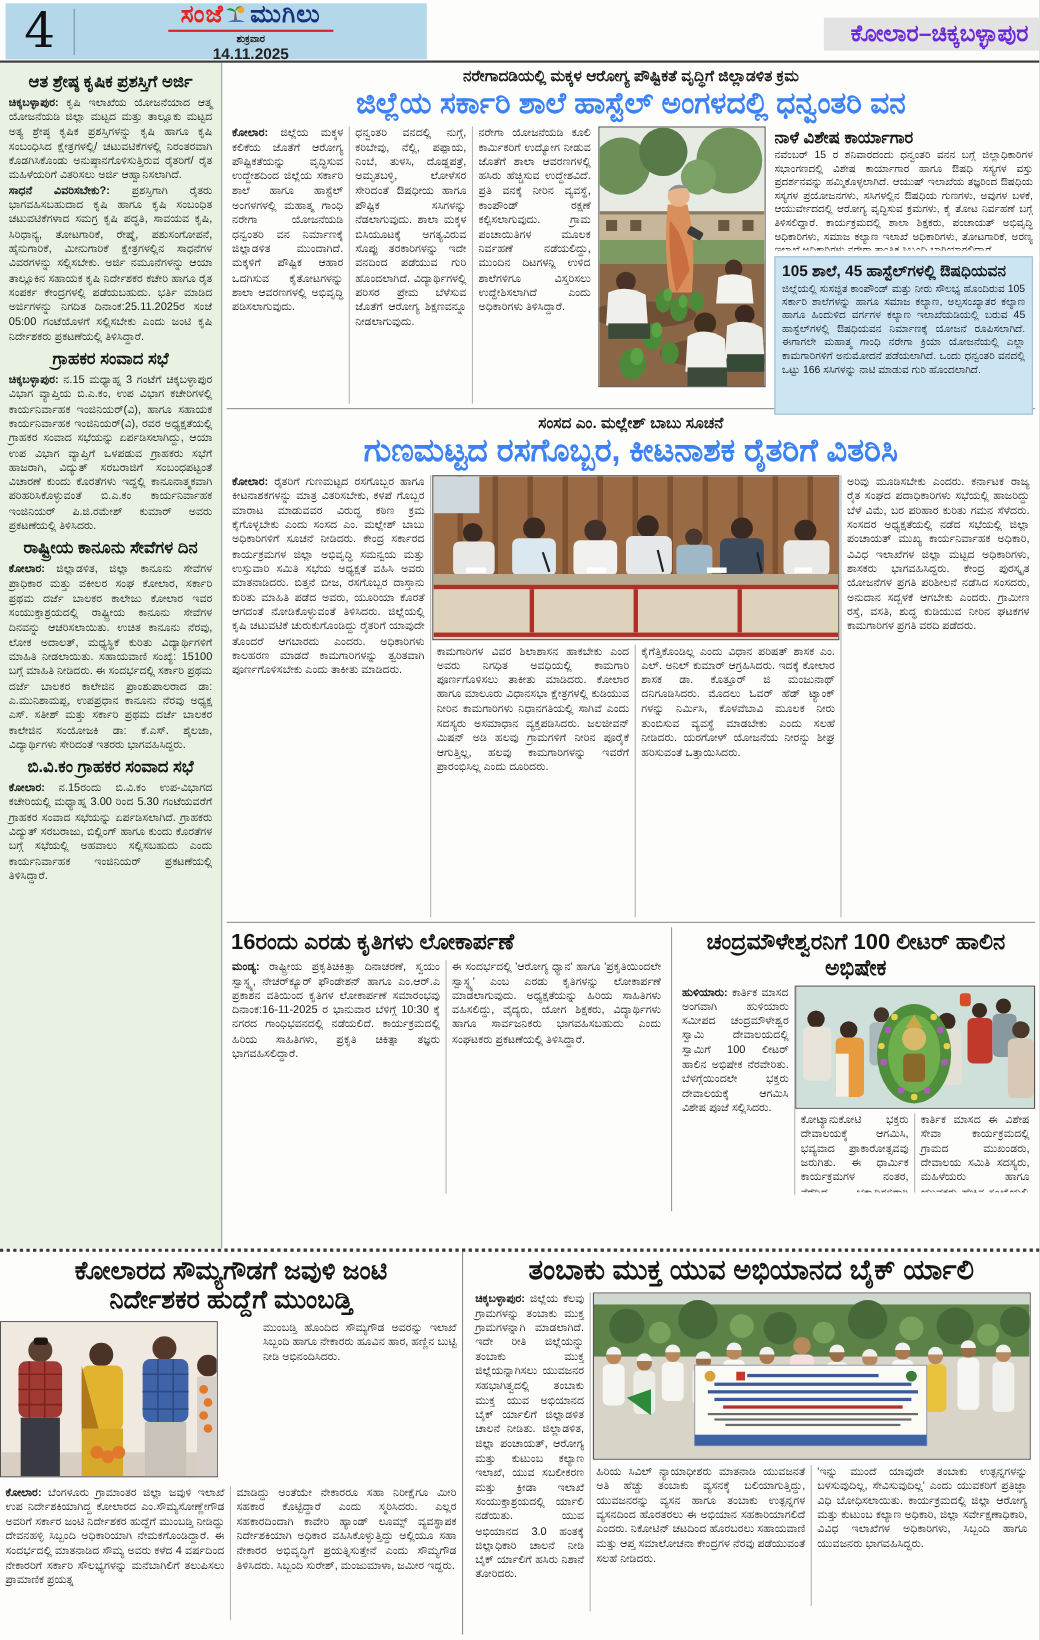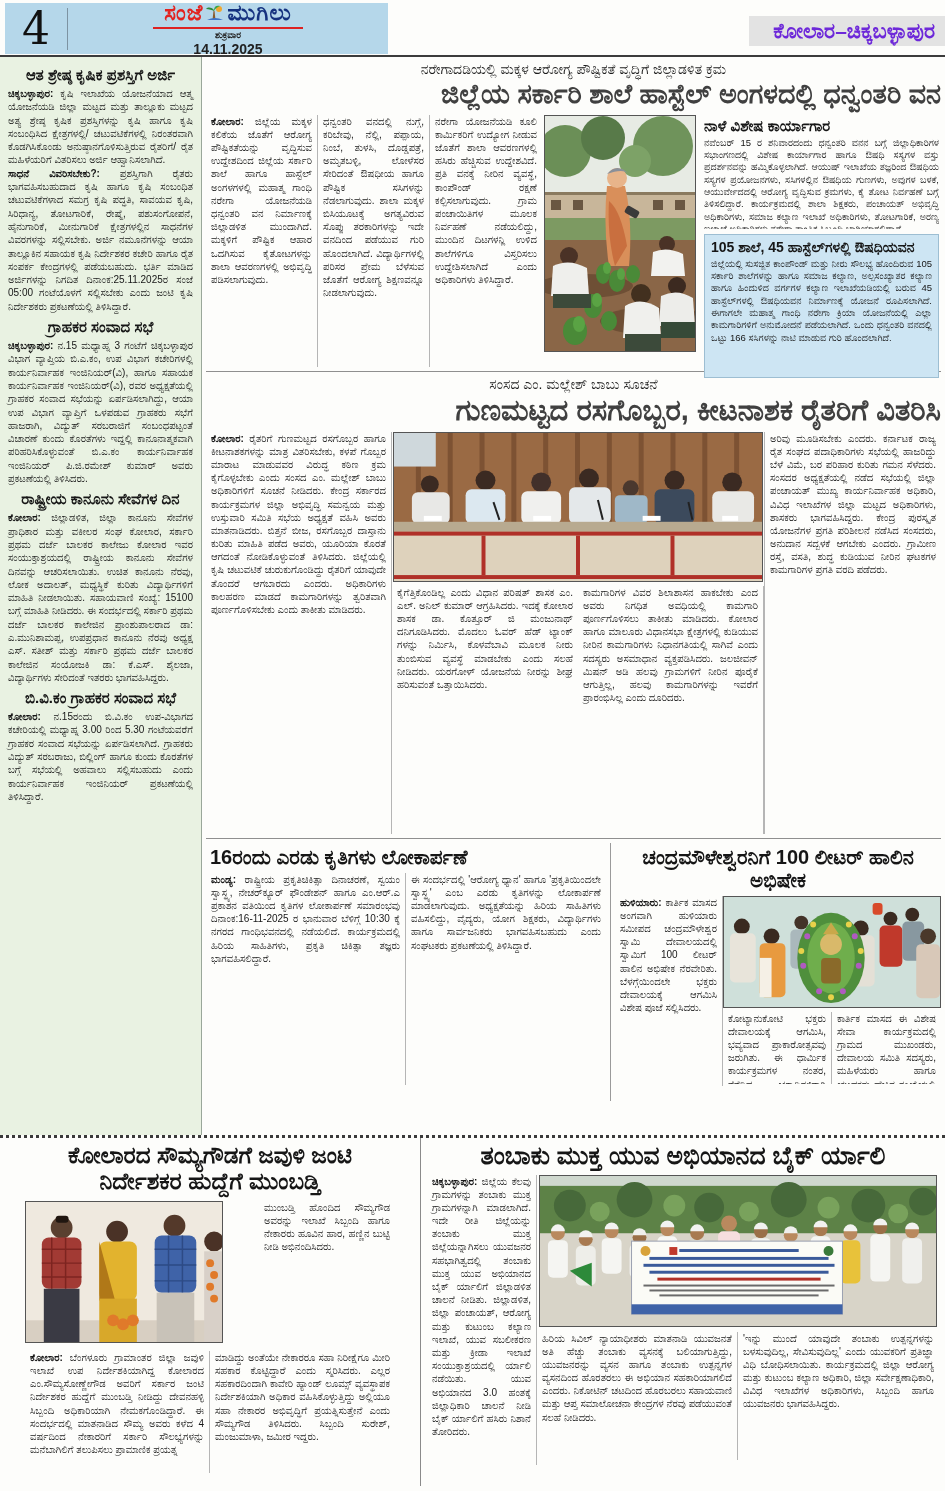--- a/index.html
+++ b/index.html
@@ -22,22 +22,22 @@
 
   
   .pbody { display:flex; height:1078px; }
   aside.leftcol { width:202px; background:#e9f2e2; border-right:1px solid #9aa79a; padding:4px 8px; overflow:hidden; }
   .lc-head { font-size:15px; font-weight:bold; text-align:center; margin:5px 0 3px; line-height:1.2; }
   .lc-body { font-size:10px; line-height:1.33; text-align:justify; }
   .dateline { font-weight:bold; }
   .boldlead { font-weight:bold; }
   main.maincol { flex:1; padding:0 4px; overflow:hidden; }
 
-  .kicker { text-align:center; font-size:14px; margin:4px 0 2px; color:#1c1c1c; }
-  .headline-xl { text-align:right; font-size:27px; font-weight:bold; line-height:1.1; color:#404040; margin-bottom:5px; }
+  .kicker { text-align:center; font-size:14px; margin:4px 0 2px; color:#1c1c1c;font-weight:bold; }
+  .headline-xl { text-align:center; font-size:27px; font-weight:bold; line-height:1.1; color:#3b82f6; margin-bottom:5px; }
   .hrule { border-top:1px solid #8f8f8f; margin:4px 0; }
 
   .col { font-size:10px; line-height:1.32; text-align:justify; overflow:hidden; padding:0 5px; }
   .vline { border-right:1px solid #b5b5b5; }
 
   
   .arta-row { display:flex; height:252px; }
   .arta-row .tcol { width:112px; }
   .photo-frame { border:1px solid #555; background:#eee; }
   .arta-photo { width:152px; height:237px; margin:0 2px; }
@@ -66,21 +66,21 @@
   .artd { flex:1; padding-left:4px; }
   .artd-head { font-size:20px; font-weight:bold; text-align:center; margin:3px 0 4px; }
   .artd-mid { display:flex; }
   .artd-left { width:108px; height:190px; }
   .artd-photo { width:218px; height:112px; }
   .artd-below { display:flex; margin-top:-74px; margin-left:108px; height:72px; }
   .artd-below .col { width:50%; }
 
   
   .bottomrow { border-top:3px dotted #3a3a3a; display:flex; height:351px; }
-  .promo { width:421px; border-right:1px solid #8a8a8a; padding:4px 25px; }
+  .promo { width:421px; border-right:1px solid #8a8a8a; padding:4px 0; }
   .promo-head { text-align:center; font-size:23px; font-weight:bold; line-height:1.15; }
   .promo-mid { display:flex; margin-top:6px;gap:36px; }
   .promo-photo { width:198px; height:142px; }
   .promo-side { flex:1; height:144px; }
   .promo-cols { display:flex; height:122px; margin-top:6px; }
   .promo-cols .col { width:50%; }
   .rally { flex:1; padding:4px 6px; }
   .rally-head { text-align:center; font-size:25px; font-weight:bold; line-height:1.1; }
   .rally-mid { display:flex; margin-top:5px; }
   .rally-left { width:110px; height:290px; }
@@ -274,22 +274,22 @@
                     <rect x="330" y="84" width="16" height="5"></rect>
                   </g>
                 <g stroke="#222" stroke-width="2">
                     <line x1="100" y1="70" x2="106" y2="88"></line>
                     <line x1="205" y1="68" x2="210" y2="88"></line>
                     <line x1="296" y1="70" x2="300" y2="88"></line>
                   </g>
               </svg>
             </div>
             <div class="artb-midcols">
+              <div class="col vline">ಕಾಮಗಾರಿಗಳ ವಿವರ ಶಿಲಾಶಾಸನ ಹಾಕಬೇಕು ಎಂದ ಅವರು ನಿಗಧಿತ ಅವಧಿಯಲ್ಲಿ ಕಾಮಗಾರಿ ಪೂರ್ಣಗೊಳಿಸಲು ತಾಕೀತು ಮಾಡಿದರು. ಕೋಲಾರ ಹಾಗೂ ಮಾಲೂರು ವಿಧಾನಸಭಾ ಕ್ಷೇತ್ರಗಳಲ್ಲಿ ಕುಡಿಯುವ ನೀರಿನ ಕಾಮಗಾರಿಗಳು ನಿಧಾನಗತಿಯಲ್ಲಿ ಸಾಗಿವೆ ಎಂದು ಸದಸ್ಯರು ಅಸಮಾಧಾನ ವ್ಯಕ್ತಪಡಿಸಿದರು. ಜಲಜೀವನ್ ಮಿಷನ್ ಅಡಿ ಹಲವು ಗ್ರಾಮಗಳಿಗೆ ನೀರಿನ ಪೂರೈಕೆ ಆಗುತ್ತಿಲ್ಲ, ಹಲವು ಕಾಮಗಾರಿಗಳನ್ನು ಇವರೆಗೆ ಪ್ರಾರಂಭಿಸಿಲ್ಲ ಎಂದು ದೂರಿದರು.</div>
               <div class="col">ಕೈಗೆತ್ತಿಕೊಂಡಿಲ್ಲ ಎಂದು ವಿಧಾನ ಪರಿಷತ್ ಶಾಸಕ ಎಂ. ಎಲ್. ಅನಿಲ್ ಕುಮಾರ್ ಆಗ್ರಹಿಸಿದರು. ಇದಕ್ಕೆ ಕೋಲಾರ ಶಾಸಕ ಡಾ. ಕೊತ್ತೂರ್ ಜಿ ಮಂಜುನಾಥ್ ದನಿಗೂಡಿಸಿದರು. ಮೊದಲು ಓವರ್ ಹೆಡ್ ಟ್ಯಾಂಕ್ ಗಳನ್ನು ನಿರ್ಮಿಸಿ, ಕೊಳವೆಬಾವಿ ಮೂಲಕ ನೀರು ತುಂಬಿಸುವ ವ್ಯವಸ್ಥೆ ಮಾಡಬೇಕು ಎಂದು ಸಲಹೆ ನೀಡಿದರು. ಯರಗೋಳ್ ಯೋಜನೆಯ ನೀರನ್ನು ಶೀಘ್ರ ಹರಿಸುವಂತೆ ಒತ್ತಾಯಿಸಿದರು.</div>
-              <div class="col vline">ಕಾಮಗಾರಿಗಳ ವಿವರ ಶಿಲಾಶಾಸನ ಹಾಕಬೇಕು ಎಂದ ಅವರು ನಿಗಧಿತ ಅವಧಿಯಲ್ಲಿ ಕಾಮಗಾರಿ ಪೂರ್ಣಗೊಳಿಸಲು ತಾಕೀತು ಮಾಡಿದರು. ಕೋಲಾರ ಹಾಗೂ ಮಾಲೂರು ವಿಧಾನಸಭಾ ಕ್ಷೇತ್ರಗಳಲ್ಲಿ ಕುಡಿಯುವ ನೀರಿನ ಕಾಮಗಾರಿಗಳು ನಿಧಾನಗತಿಯಲ್ಲಿ ಸಾಗಿವೆ ಎಂದು ಸದಸ್ಯರು ಅಸಮಾಧಾನ ವ್ಯಕ್ತಪಡಿಸಿದರು. ಜಲಜೀವನ್ ಮಿಷನ್ ಅಡಿ ಹಲವು ಗ್ರಾಮಗಳಿಗೆ ನೀರಿನ ಪೂರೈಕೆ ಆಗುತ್ತಿಲ್ಲ, ಹಲವು ಕಾಮಗಾರಿಗಳನ್ನು ಇವರೆಗೆ ಪ್ರಾರಂಭಿಸಿಲ್ಲ ಎಂದು ದೂರಿದರು.</div>
             </div>
           </div>
           <div class="col artb-right" style="border-left:1px solid #b5b5b5;">ಅರಿವು ಮೂಡಿಸಬೇಕು ಎಂದರು. ಕರ್ನಾಟಕ ರಾಜ್ಯ ರೈತ ಸಂಘದ ಪದಾಧಿಕಾರಿಗಳು ಸಭೆಯಲ್ಲಿ ಹಾಜರಿದ್ದು ಬೆಳೆ ವಿಮೆ, ಬರ ಪರಿಹಾರ ಕುರಿತು ಗಮನ ಸೆಳೆದರು. ಸಂಸದರ ಅಧ್ಯಕ್ಷತೆಯಲ್ಲಿ ನಡೆದ ಸಭೆಯಲ್ಲಿ ಜಿಲ್ಲಾ ಪಂಚಾಯತ್ ಮುಖ್ಯ ಕಾರ್ಯನಿರ್ವಾಹಕ ಅಧಿಕಾರಿ, ವಿವಿಧ ಇಲಾಖೆಗಳ ಜಿಲ್ಲಾ ಮಟ್ಟದ ಅಧಿಕಾರಿಗಳು, ಶಾಸಕರು ಭಾಗವಹಿಸಿದ್ದರು. ಕೇಂದ್ರ ಪುರಸ್ಕೃತ ಯೋಜನೆಗಳ ಪ್ರಗತಿ ಪರಿಶೀಲನೆ ನಡೆಸಿದ ಸಂಸದರು, ಅನುದಾನ ಸದ್ಬಳಕೆ ಆಗಬೇಕು ಎಂದರು. ಗ್ರಾಮೀಣ ರಸ್ತೆ, ವಸತಿ, ಶುದ್ಧ ಕುಡಿಯುವ ನೀರಿನ ಘಟಕಗಳ ಕಾಮಗಾರಿಗಳ ಪ್ರಗತಿ ವರದಿ ಪಡೆದರು.</div>
         </div>
       </section>
 
       <div class="hrule"></div>
 
       <div class="rowcd">
         <section class="artc">

